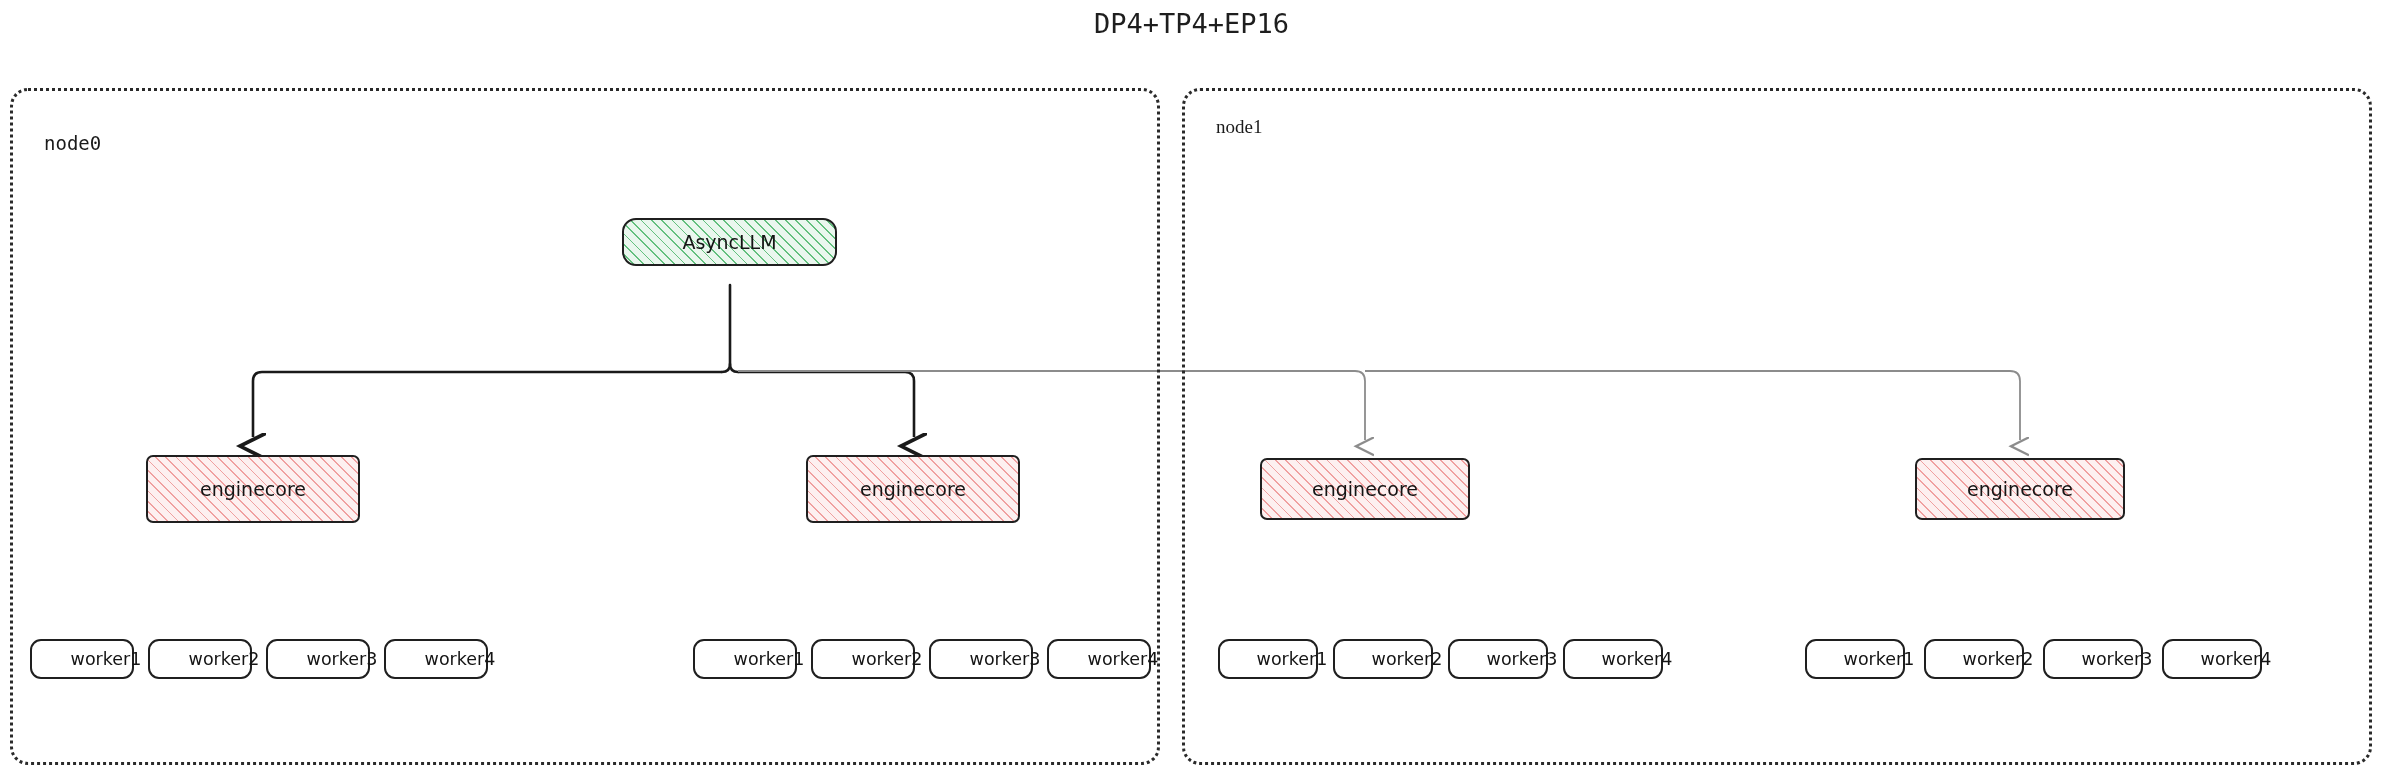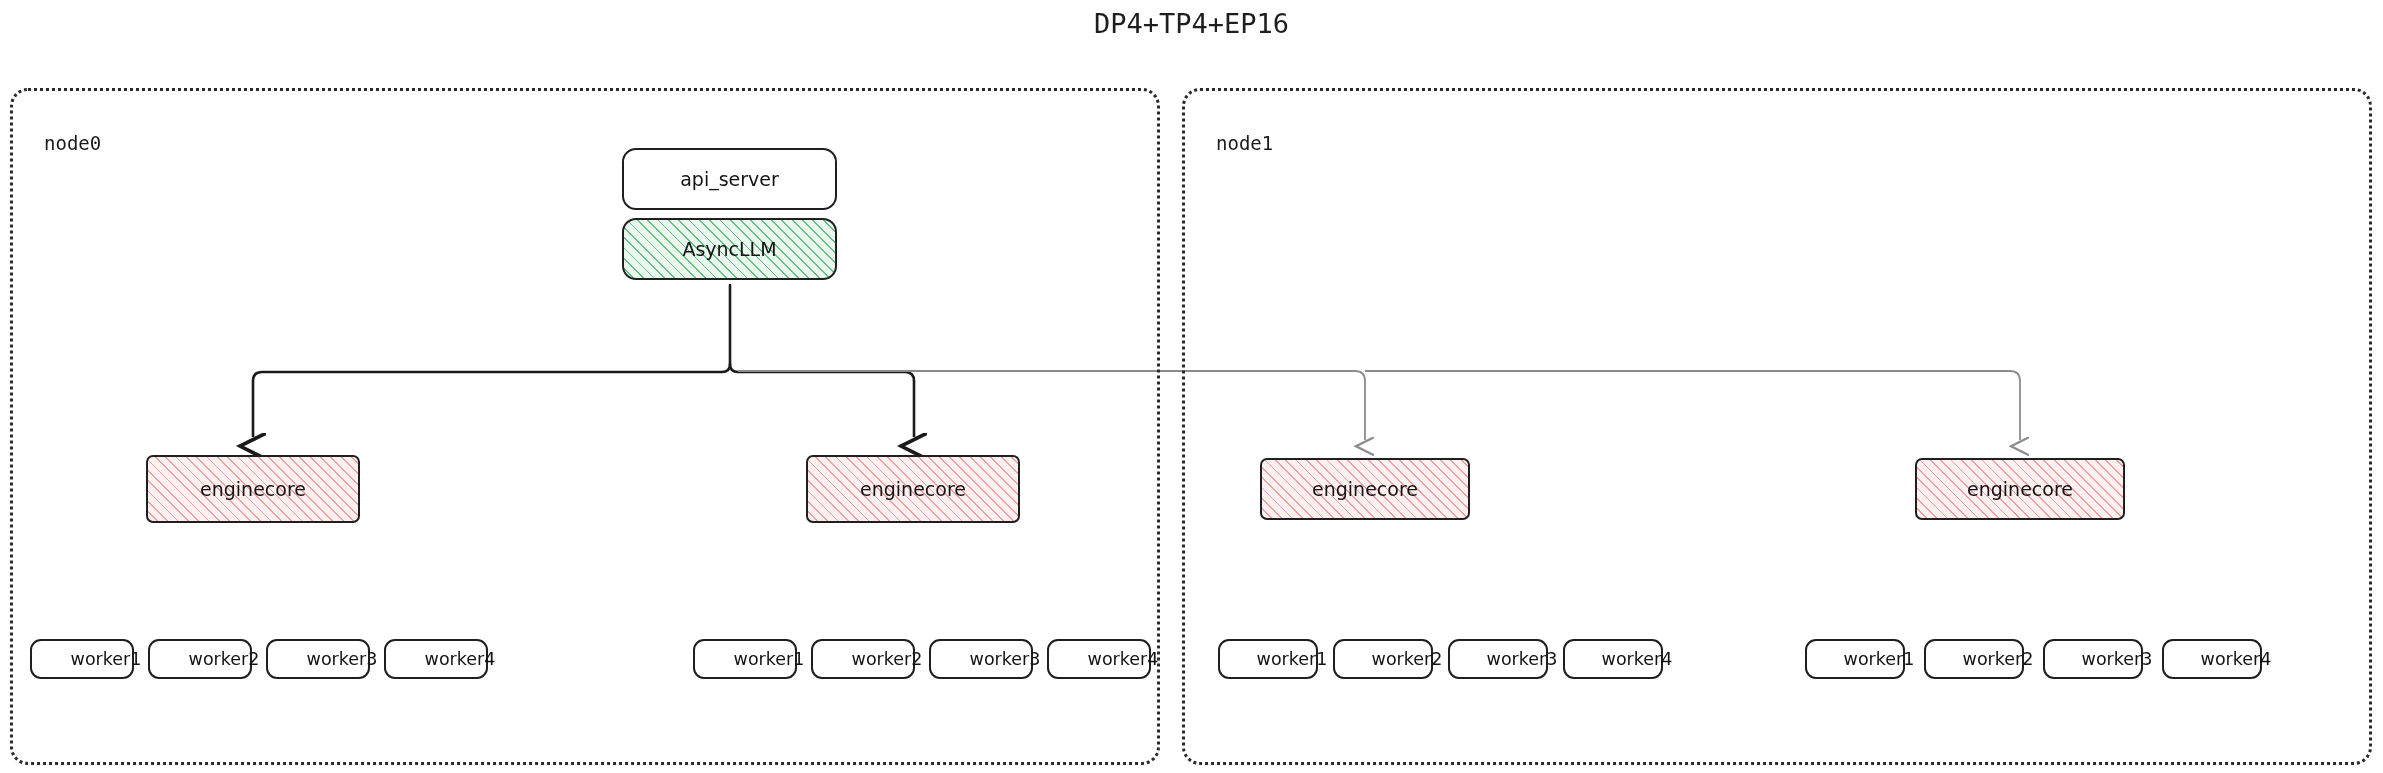--- a/index.html
+++ b/index.html
@@ -141,25 +141,22 @@
 
     <path d="M 738,371 L 1355,371 Q 1365,371 1365,381 L 1365,440" fill="none" stroke="#8c8c8c" stroke-width="1.8" marker-end="url(#arrow-light)"></path>
 
     <path d="M 1365,371 L 2010,371 Q 2020,371 2020,381 L 2020,440" fill="none" stroke="#8c8c8c" stroke-width="1.8" marker-end="url(#arrow-light)"></path>
   </svg>
 
   <div class="node-container" style="left:10px; top:88px; width:1150px; height:677px;"></div>
 
   <div class="node-label" style="left:44px; top:132px;">node0</div>
 
-  <div class="box api-server" style="left:622px; top:148px; width:215px; height:62px;">
-    <span class="box-text">api_server</span>
-  </div>
-
-  <div class="box async-llm" style="left:622px; top:218px; width:215px; height:62px;">
+
+  <div class="box async-llm" style="left:622px; top:218px; width:215px; height:48px;">
     <span class="box-text">AsyncLLM</span>
   </div>
 
   <div class="box enginecore" style="left:146px; top:455px; width:214px; height:68px;">
     <span class="box-text">enginecore</span>
   </div>
 
   <div class="box enginecore" style="left:806px; top:455px; width:214px; height:68px;">
     <span class="box-text">enginecore</span>
   </div>
@@ -185,21 +182,21 @@
   </div>
   <div class="box worker" style="left:929px;  top:639px; width:104px; height:40px;">
     <span class="box-text">worker3</span>
   </div>
   <div class="box worker" style="left:1047px; top:639px; width:104px; height:40px;">
     <span class="box-text">worker4</span>
   </div>
 
   <div class="node-container" style="left:1182px; top:88px; width:1190px; height:677px;"></div>
 
-  <div class="node-label" style="left:1216px; top:132px;">node1</div>
+  <div class="node-label" style="left:1216px; top:116px;font-family:Liberation Serif, serif;">node1</div>
 
   <div class="box enginecore" style="left:1260px; top:458px; width:210px; height:62px;">
     <span class="box-text">enginecore</span>
   </div>
 
   <div class="box enginecore" style="left:1915px; top:458px; width:210px; height:62px;">
     <span class="box-text">enginecore</span>
   </div>
 
   <div class="box worker" style="left:1218px; top:639px; width:100px; height:40px;">

